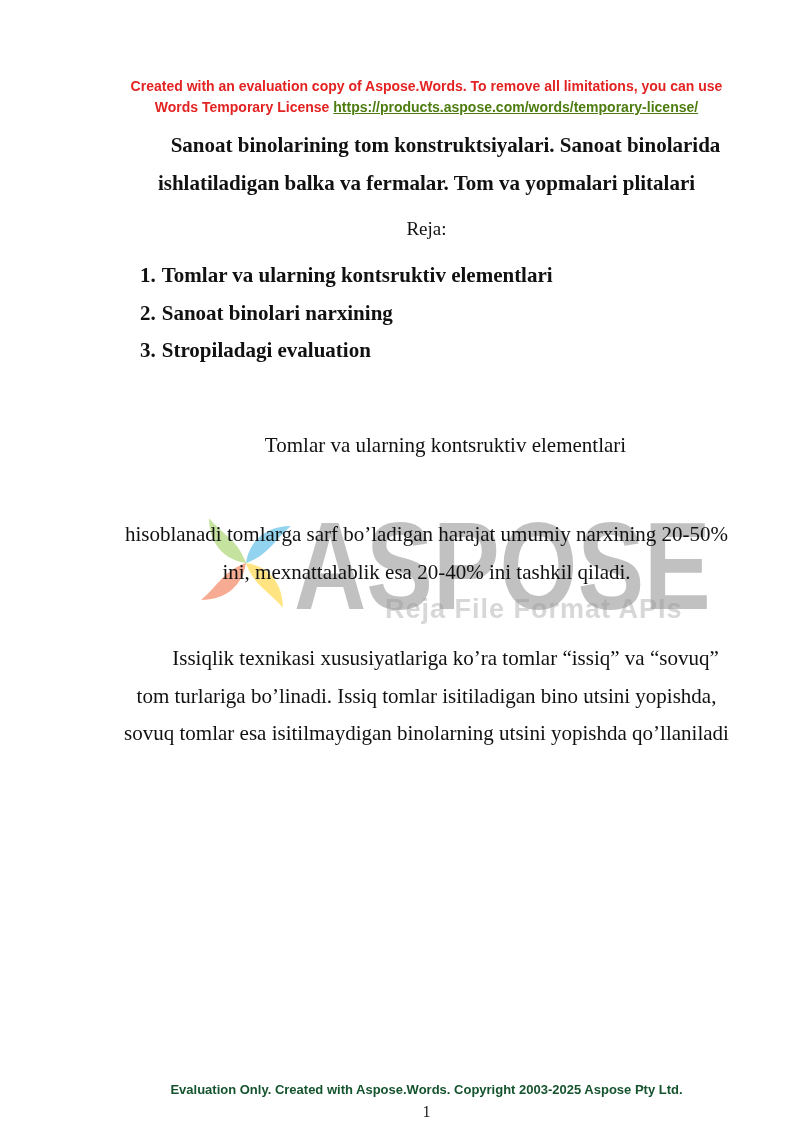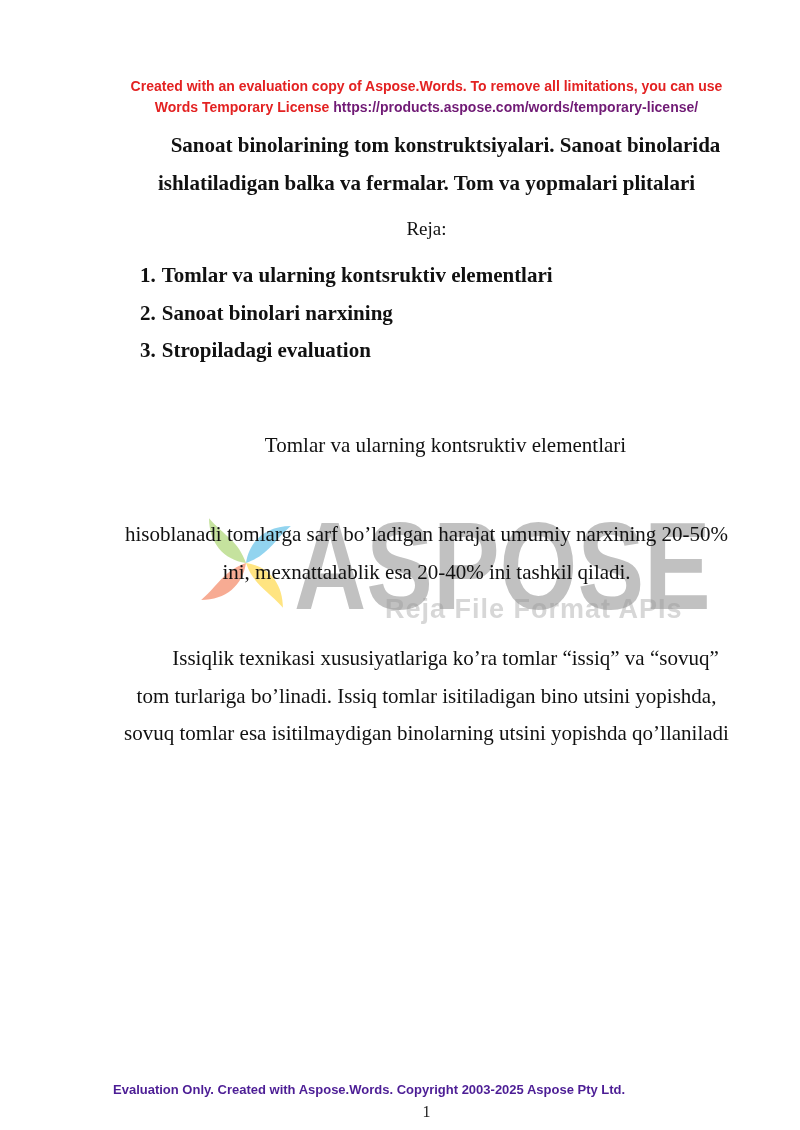--- a/index.html
+++ b/index.html
@@ -67,21 +67,22 @@
     top: 76px;
     font-family: "Liberation Sans", sans-serif;
     font-weight: bold;
     font-size: 14px;
     line-height: 21px;
     color: #e32222;
     text-align: center;
   }
   .notice-line { white-space: nowrap; }
   .notice-link {
-    color: #701a75;
+    color: #4d7c0f;
+    text-decoration: underline;
     cursor: pointer;
   }
 
   .doc-title {
     top: 127px;
     font-weight: bold;
     font-size: 21px;
     line-height: 37.5px;
     text-align: center;
   }
@@ -125,22 +126,23 @@
     box-sizing: border-box;
     padding-left: 38px;
   }
 
   .footer-notice {
     top: 1081px;
     font-family: "Liberation Sans", sans-serif;
     font-weight: bold;
     font-size: 13px;
     line-height: 17px;
-    color: #4c1d95;
-    white-space: nowrap;
+    color: #14532d;
+    white-space: nowrap;
+    text-align: center;
   }
 
   .page-number {
     top: 1102px;
     font-size: 16px;
     line-height: 20px;
     text-align: center;
     color: #222222;
   }
 </style>

